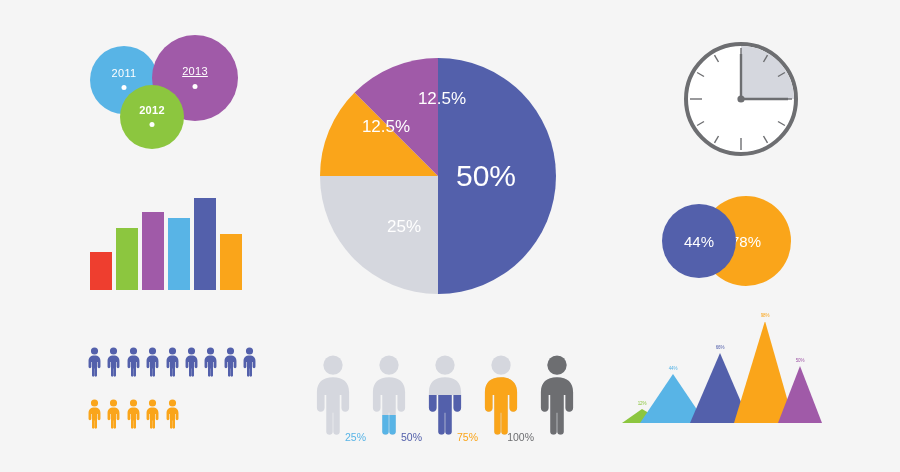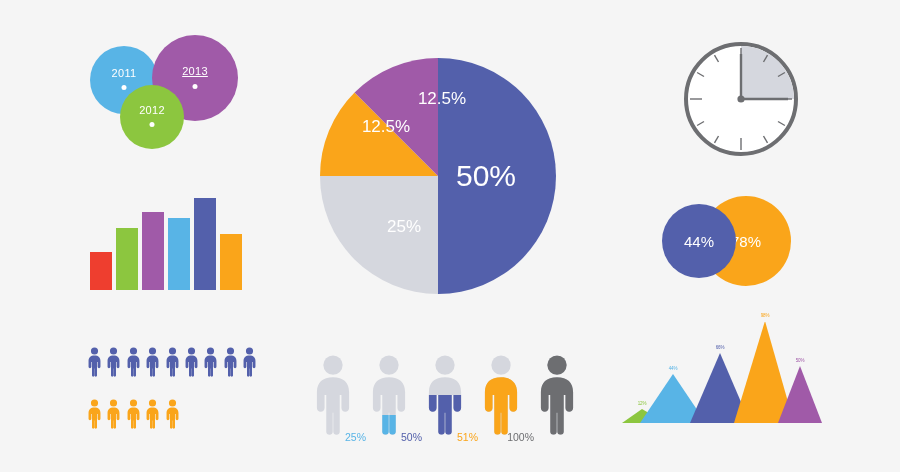--- a/index.html
+++ b/index.html
@@ -111,21 +111,21 @@
     <div class="bubble" style="left:0px;top:11px;width:68px;height:68px;background:#58b4e6;"></div>
     <div class="bubble" style="left:62px;top:0px;width:86px;height:86px;background:#a05aa8;"></div>
     <div class="bubble" style="left:30px;top:50px;width:64px;height:64px;background:#8cc63f;"></div>
 
     <div class="bubble-label" style="left:34px;top:32px;">2011</div>
     <div class="bubble-dot" style="left:34px;top:50px;"></div>
 
     <div class="bubble-label" style="left:105px;top:30px;text-decoration:underline;">2013</div>
     <div class="bubble-dot" style="left:105px;top:49px;"></div>
 
-    <div class="bubble-label" style="left:62px;top:69px;">2012</div>
+    <div class="bubble-label" style="left:62px;top:69px;font-weight:bold;">2012</div>
     <div class="bubble-dot" style="left:62px;top:87px;"></div>
   </div>
 
   <div class="panel" id="barchart">
     <div class="bar" style="left:0px;width:22px;height:38px;background:#ee3e2f;"></div>
     <div class="bar" style="left:26px;width:22px;height:62px;background:#8cc63f;"></div>
     <div class="bar" style="left:52px;width:22px;height:78px;background:#a05aa8;"></div>
     <div class="bar" style="left:78px;width:22px;height:72px;background:#58b4e6;"></div>
     <div class="bar" style="left:104px;width:22px;height:92px;background:#5360ab;"></div>
     <div class="bar" style="left:130px;width:22px;height:56px;background:#faa51a;"></div>
@@ -297,21 +297,21 @@
           </defs>
           <g>
             <circle cx="15" cy="6.5" r="6.3" fill="#d5d7de"></circle>
             <path d="M15,14.5 C8.2,14.5 4.5,18 4.5,24.2 L4.5,34.5 C4.5,36 5.6,37 7,37 C8.4,37 9.5,36 9.5,34.5 L9.5,26 L10.6,26 L10.6,50 C10.6,51.3 11.5,52 12.7,52 C13.9,52 14.8,51.3 14.8,50 L14.8,37.5 L15.2,37.5 L15.2,50 C15.2,51.3 16.1,52 17.3,52 C18.5,52 19.4,51.3 19.4,50 L19.4,26 L20.5,26 L20.5,34.5 C20.5,36 21.6,37 23,37 C24.4,37 25.5,36 25.5,34.5 L25.5,24.2 C25.5,18 21.8,14.5 15,14.5 Z" fill="#d5d7de"></path>
           </g>
           <g clip-path="url(#ppclip3)">
             <circle cx="15" cy="6.5" r="6.3" fill="#faa51a"></circle>
             <path d="M15,14.5 C8.2,14.5 4.5,18 4.5,24.2 L4.5,34.5 C4.5,36 5.6,37 7,37 C8.4,37 9.5,36 9.5,34.5 L9.5,26 L10.6,26 L10.6,50 C10.6,51.3 11.5,52 12.7,52 C13.9,52 14.8,51.3 14.8,50 L14.8,37.5 L15.2,37.5 L15.2,50 C15.2,51.3 16.1,52 17.3,52 C18.5,52 19.4,51.3 19.4,50 L19.4,26 L20.5,26 L20.5,34.5 C20.5,36 21.6,37 23,37 C24.4,37 25.5,36 25.5,34.5 L25.5,24.2 C25.5,18 21.8,14.5 15,14.5 Z" fill="#faa51a"></path>
           </g>
         </svg></div>
-      <div class="pp-label" style="left:134px;width:34px;color:#faa51a;">51%</div>
+      <div class="pp-label" style="left:134px;width:34px;color:#faa51a;">75%</div>
       <div class="pp-item" style="left:224px;width:46px;height:100px;"><svg width="46" height="100" viewBox="0 0 30 52">
           <defs>
             <clipPath id="ppclip4">
               <rect x="0" y="0" width="30" height="52"></rect>
             </clipPath>
           </defs>
           <g>
             <circle cx="15" cy="6.5" r="6.3" fill="#d5d7de"></circle>
             <path d="M15,14.5 C8.2,14.5 4.5,18 4.5,24.2 L4.5,34.5 C4.5,36 5.6,37 7,37 C8.4,37 9.5,36 9.5,34.5 L9.5,26 L10.6,26 L10.6,50 C10.6,51.3 11.5,52 12.7,52 C13.9,52 14.8,51.3 14.8,50 L14.8,37.5 L15.2,37.5 L15.2,50 C15.2,51.3 16.1,52 17.3,52 C18.5,52 19.4,51.3 19.4,50 L19.4,26 L20.5,26 L20.5,34.5 C20.5,36 21.6,37 23,37 C24.4,37 25.5,36 25.5,34.5 L25.5,24.2 C25.5,18 21.8,14.5 15,14.5 Z" fill="#d5d7de"></path>
           </g>

